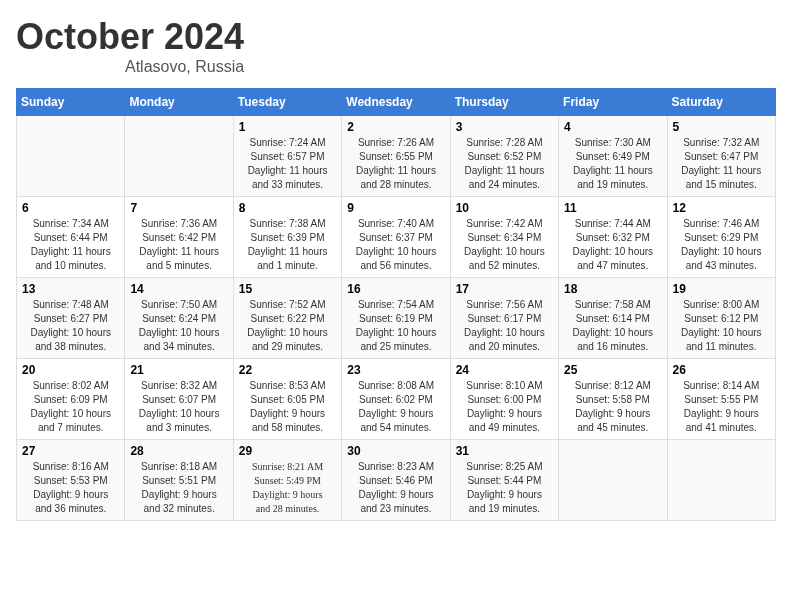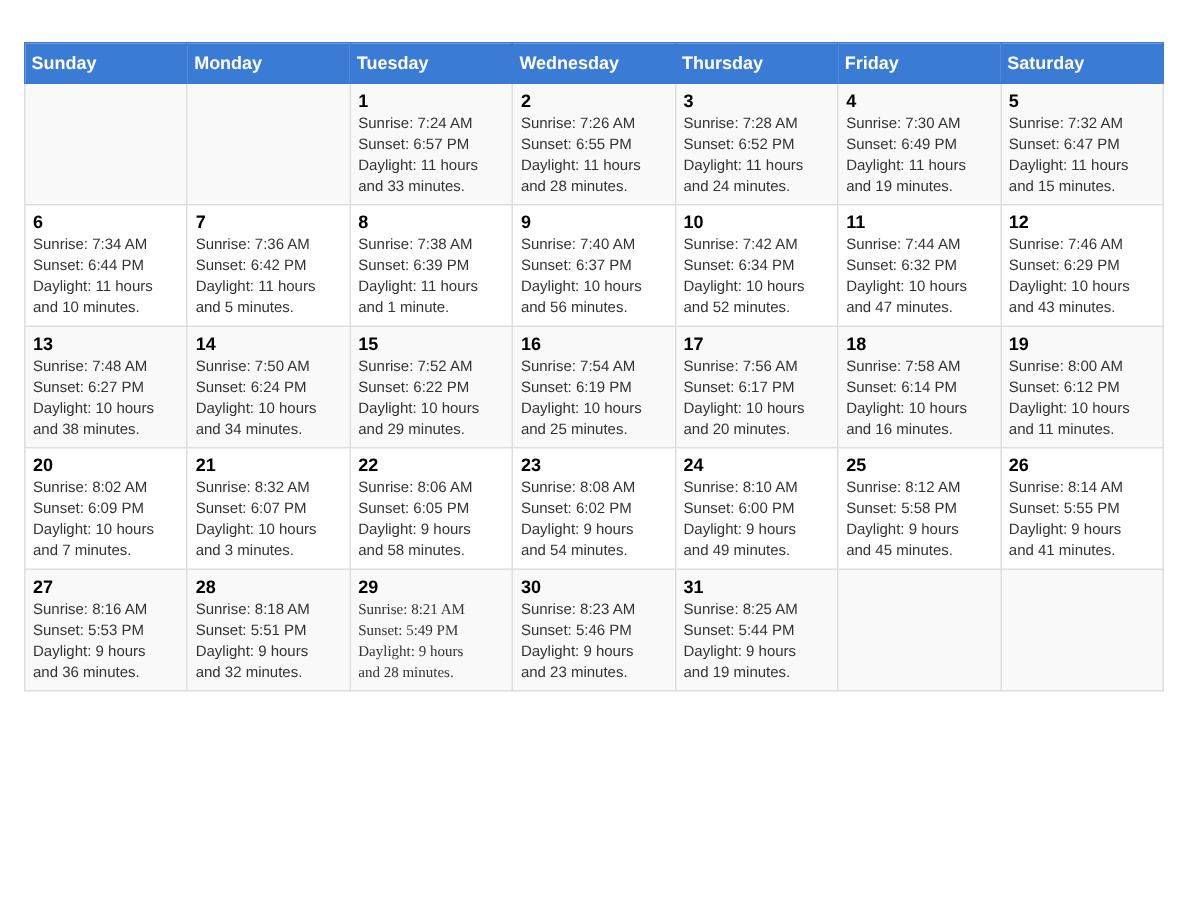--- a/index.html
+++ b/index.html
@@ -77,29 +77,34 @@
     .day-number {
       font-weight: bold;
       font-size: 12px;
       margin-bottom: 2px;
       display: block;
     }
     .day-info {
       font-size: 10px;
       color: #333;
       line-height: 1.4;
+      text-align: center;
     }
     .empty-cell {
       background-color: #f9f9f9;
     }
   </style>
 </head>
 <body>
 
 <div class="header">
+  <div class="title-block">
+    <div class="month-title">October 2024</div>
+    <div class="location">Atlasovo, Russia</div>
+  </div>
 </div>
 
 <table>
   <thead>
     <tr>
     <th>Sunday</th>
         <th>Monday</th>
         <th>Tuesday</th>
         <th>Wednesday</th>
         <th>Thursday</th>
@@ -259,21 +264,21 @@
         </td>
         <td>
           <span class="day-number">21</span>
           <div class="day-info" style="white-space: pre-line;">Sunrise: 8:32 AM
 Sunset: 6:07 PM
 Daylight: 10 hours
 and 3 minutes.</div>
         </td>
         <td>
           <span class="day-number">22</span>
-          <div class="day-info" style="white-space: pre-line;">Sunrise: 8:06 AM
+          <div class="day-info" style="white-space: pre-line;">Sunrise: 8:53 AM
 Sunset: 6:05 PM
 Daylight: 9 hours
 and 58 minutes.</div>
         </td>
         <td>
           <span class="day-number">23</span>
           <div class="day-info" style="white-space: pre-line;">Sunrise: 8:08 AM
 Sunset: 6:02 PM
 Daylight: 9 hours
 and 54 minutes.</div>

